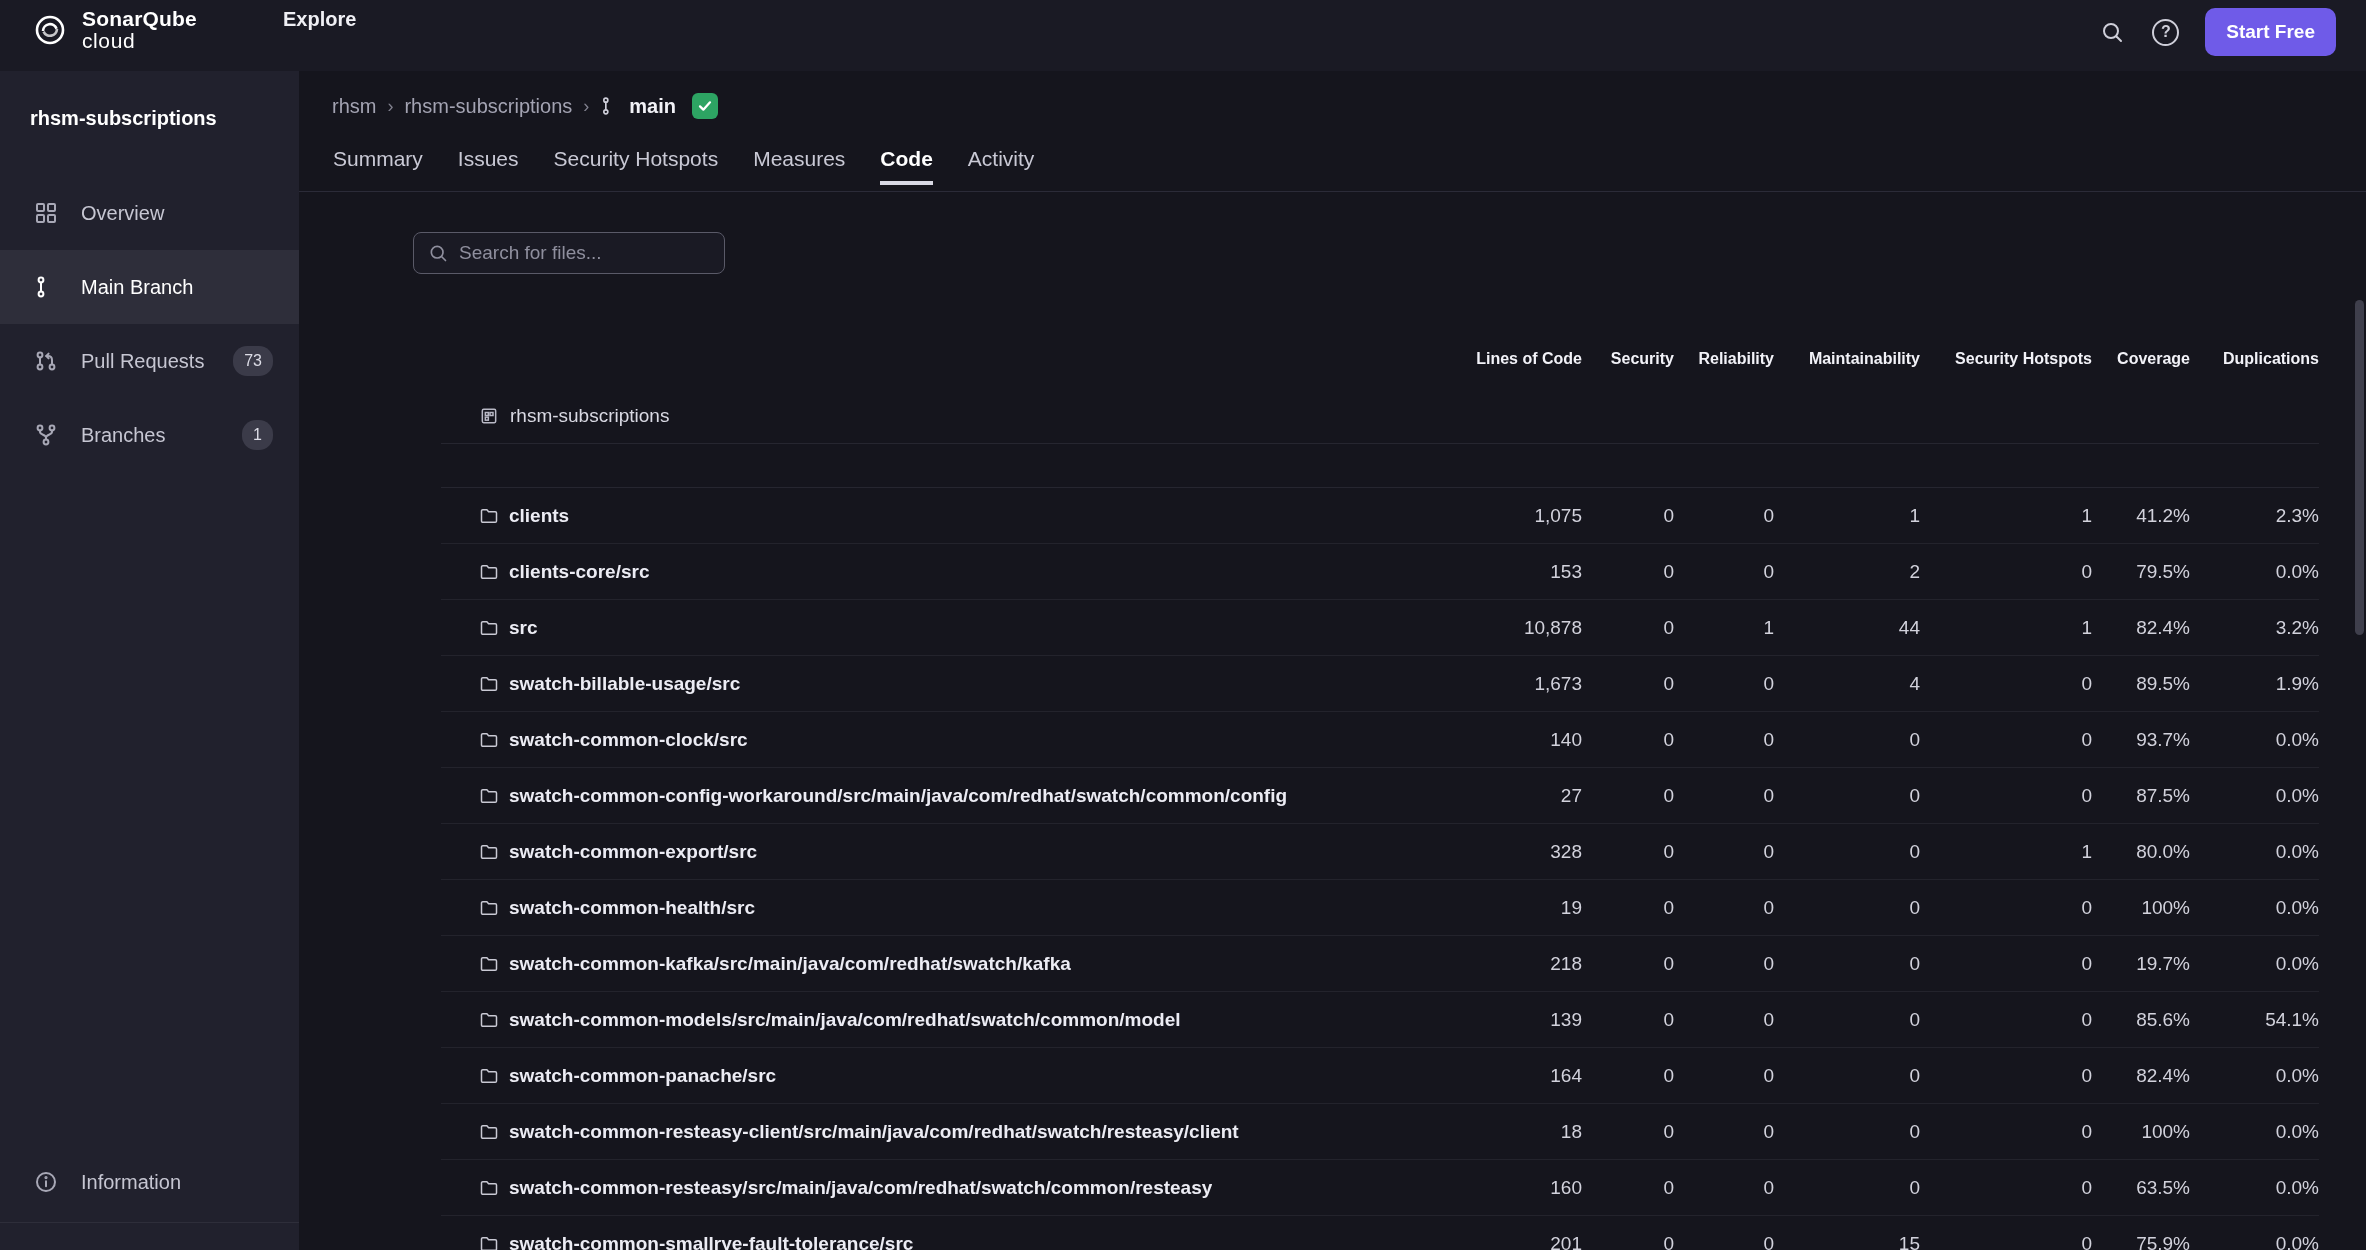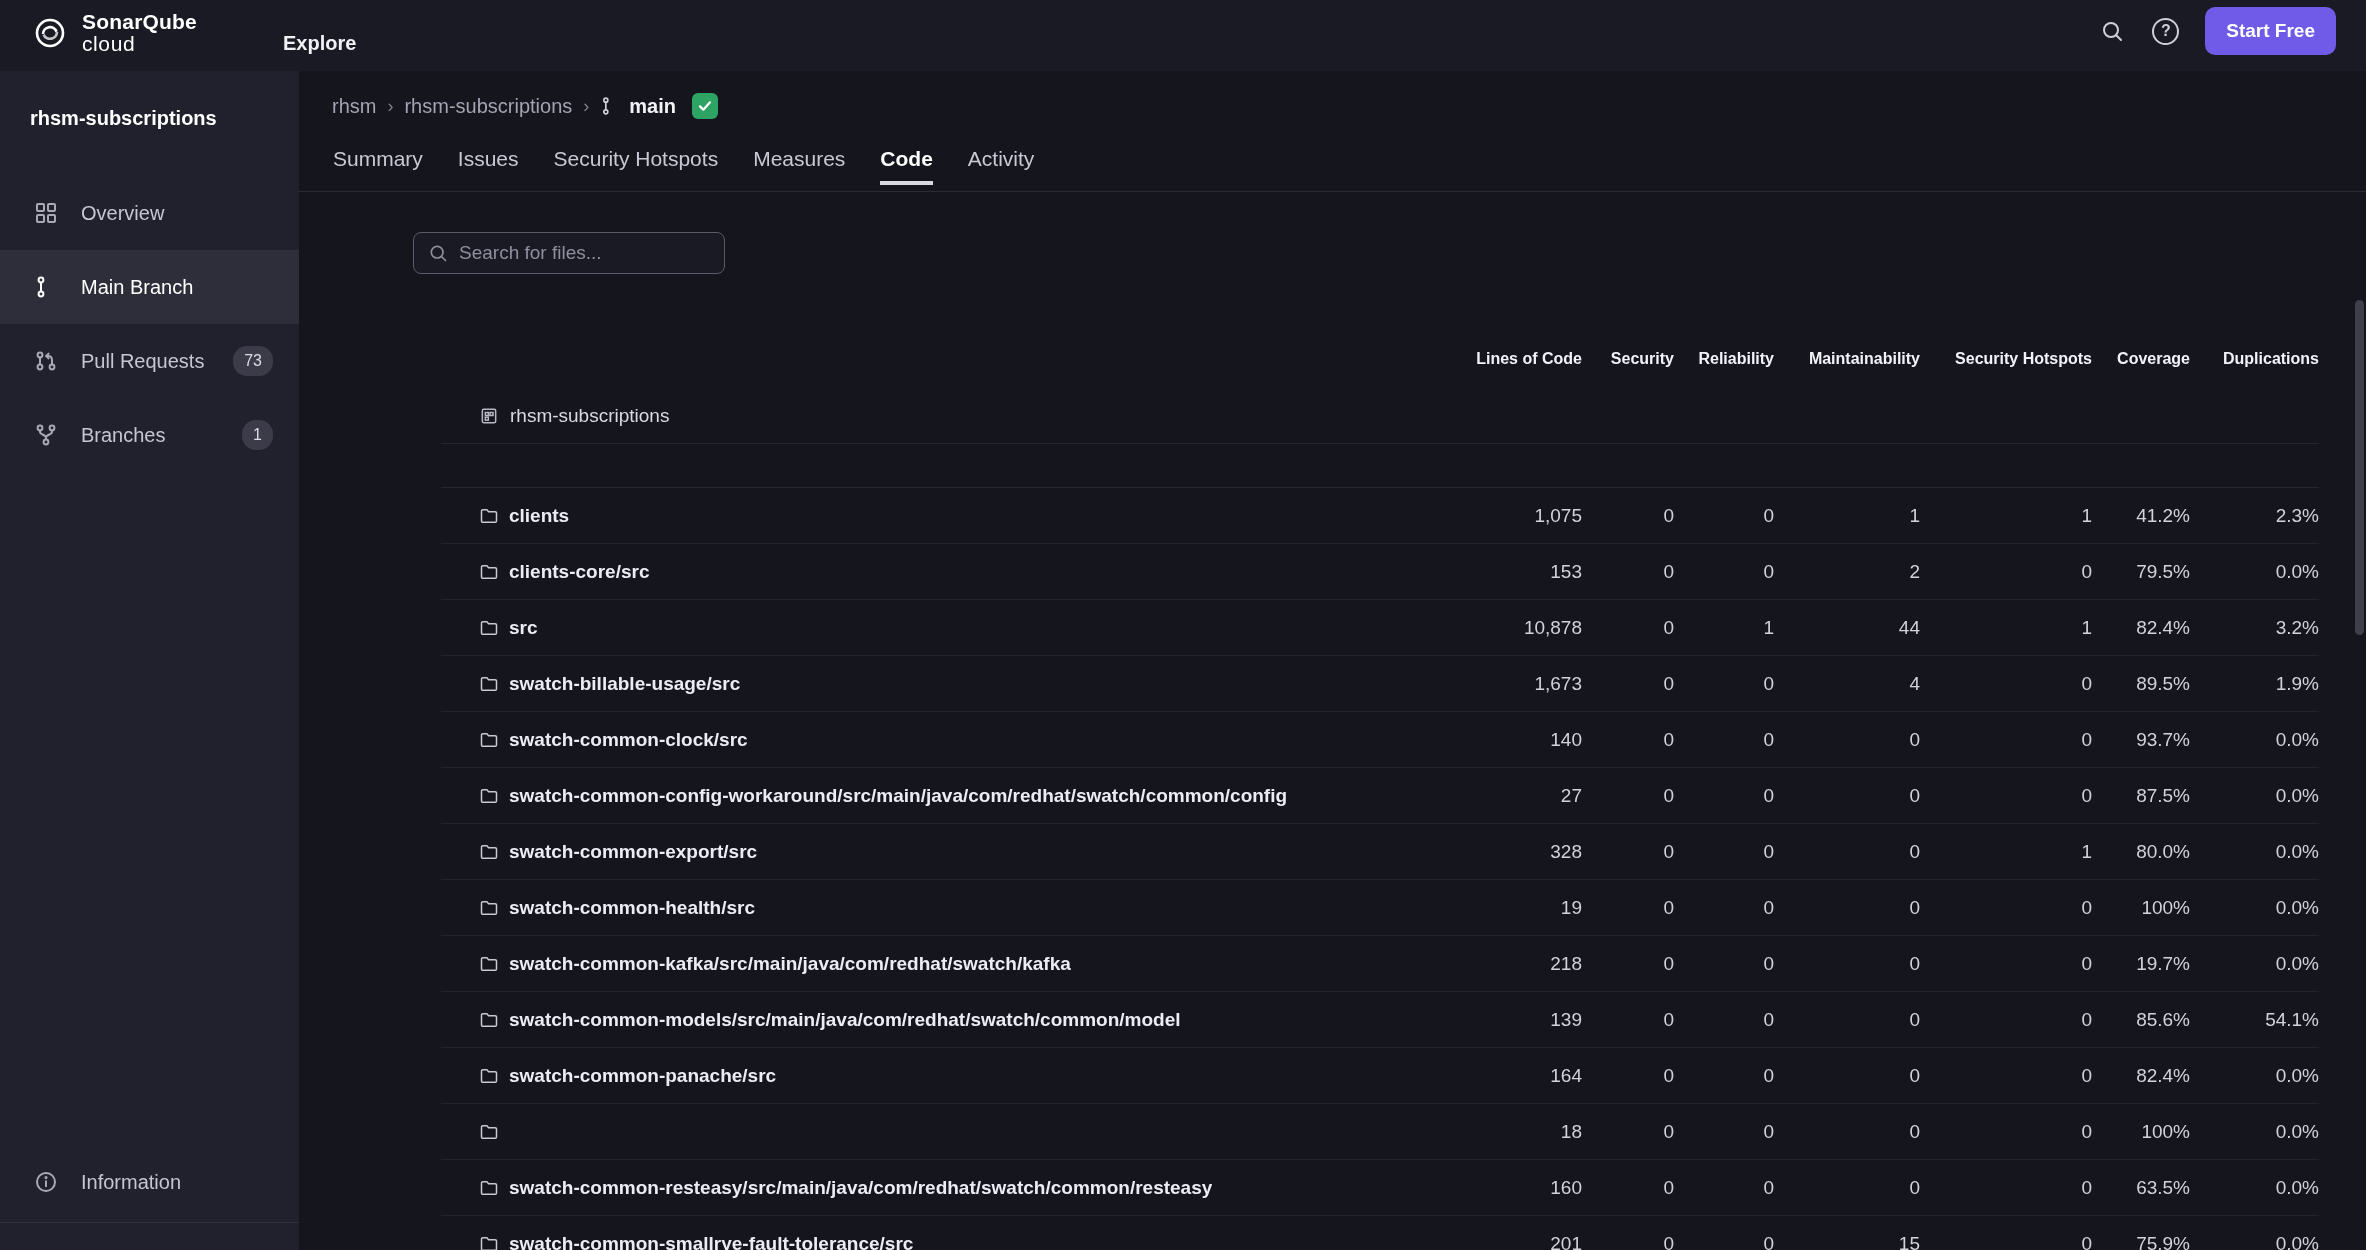--- a/index.html
+++ b/index.html
@@ -1,21 +1,21 @@
 <!DOCTYPE html>
 <html><head>
 <meta charset="utf-8">
 <title>SonarQube Cloud — Code</title>
 <style>
   * { box-sizing: border-box; margin: 0; padding: 0; }
   body { margin: 0; background: #0e0e14; font-family: "Liberation Sans", sans-serif; }
   .screen { position: relative; width: 2366px; height: 1250px; background: #15151d; overflow: hidden; color: #e4e4ee; }
 
   
-  .topbar { position: absolute; top: 0; left: 0; right: 0; height: 71px; background: #1a1a24; display: flex; align-items: flex-end; padding: 16px 30px; z-index: 10; }
+  .topbar { position: absolute; top: 0; left: 0; right: 0; height: 71px; background: #1a1a24; display: flex; align-items: flex-start; padding: 8px 30px; z-index: 10; }
   .brand { display: flex; align-items: center; gap: 12px; cursor: pointer; }
   .brand svg { display: block; }
   .brand-text { line-height: 1.05; color: #ffffff; }
   .brand-top { font-size: 21px; font-weight: 700; letter-spacing: 0.2px; }
   .brand-bottom { font-size: 21px; font-weight: 400; letter-spacing: 0.6px; }
   .topnav-item { margin-left: 86px; font-size: 20px; font-weight: 600; color: #f0f0f5; cursor: pointer; }
   .topbar-right { margin-left: auto; display: flex; align-items: center; gap: 26px; }
   .icon-btn { width: 28px; height: 28px; display: flex; align-items: center; justify-content: center; color: #cfcfda; cursor: pointer; }
   .help-circle { width: 27px; height: 27px; border: 2px solid #cfcfda; border-radius: 50%; display: flex; align-items: center; justify-content: center; font-size: 16px; font-weight: 700; color: #cfcfda; cursor: pointer; }
   .start-free-btn { background: #6f5be8; color: #ffffff; font-size: 19px; font-weight: 600; border: none; border-radius: 10px; padding: 13px 21px; cursor: pointer; font-family: inherit; }
@@ -442,20 +442,21 @@
               <div class="cell num">0.0%</div>
             </div>
 
             <div class="trow data-row">
               <div class="cell name-cell">
                 <span class="f-icon">
                   <svg width="20" height="20" viewBox="0 0 24 24" fill="none" stroke="currentColor" stroke-width="1.8" stroke-linejoin="round">
                     <path d="M3 6a1.5 1.5 0 0 1 1.5-1.5h5l2 2.5h8A1.5 1.5 0 0 1 21 8.5V18a1.5 1.5 0 0 1-1.5 1.5h-15A1.5 1.5 0 0 1 3 18z"></path>
                   </svg>
                 </span>
+                <span class="folder-name">swatch-common-resteasy-client/src/main/java/com/redhat/swatch/resteasy/client</span>
               </div>
               <div class="cell num">18</div>
               <div class="cell num">0</div>
               <div class="cell num">0</div>
               <div class="cell num">0</div>
               <div class="cell num">0</div>
               <div class="cell num">100%</div>
               <div class="cell num">0.0%</div>
             </div>
 

